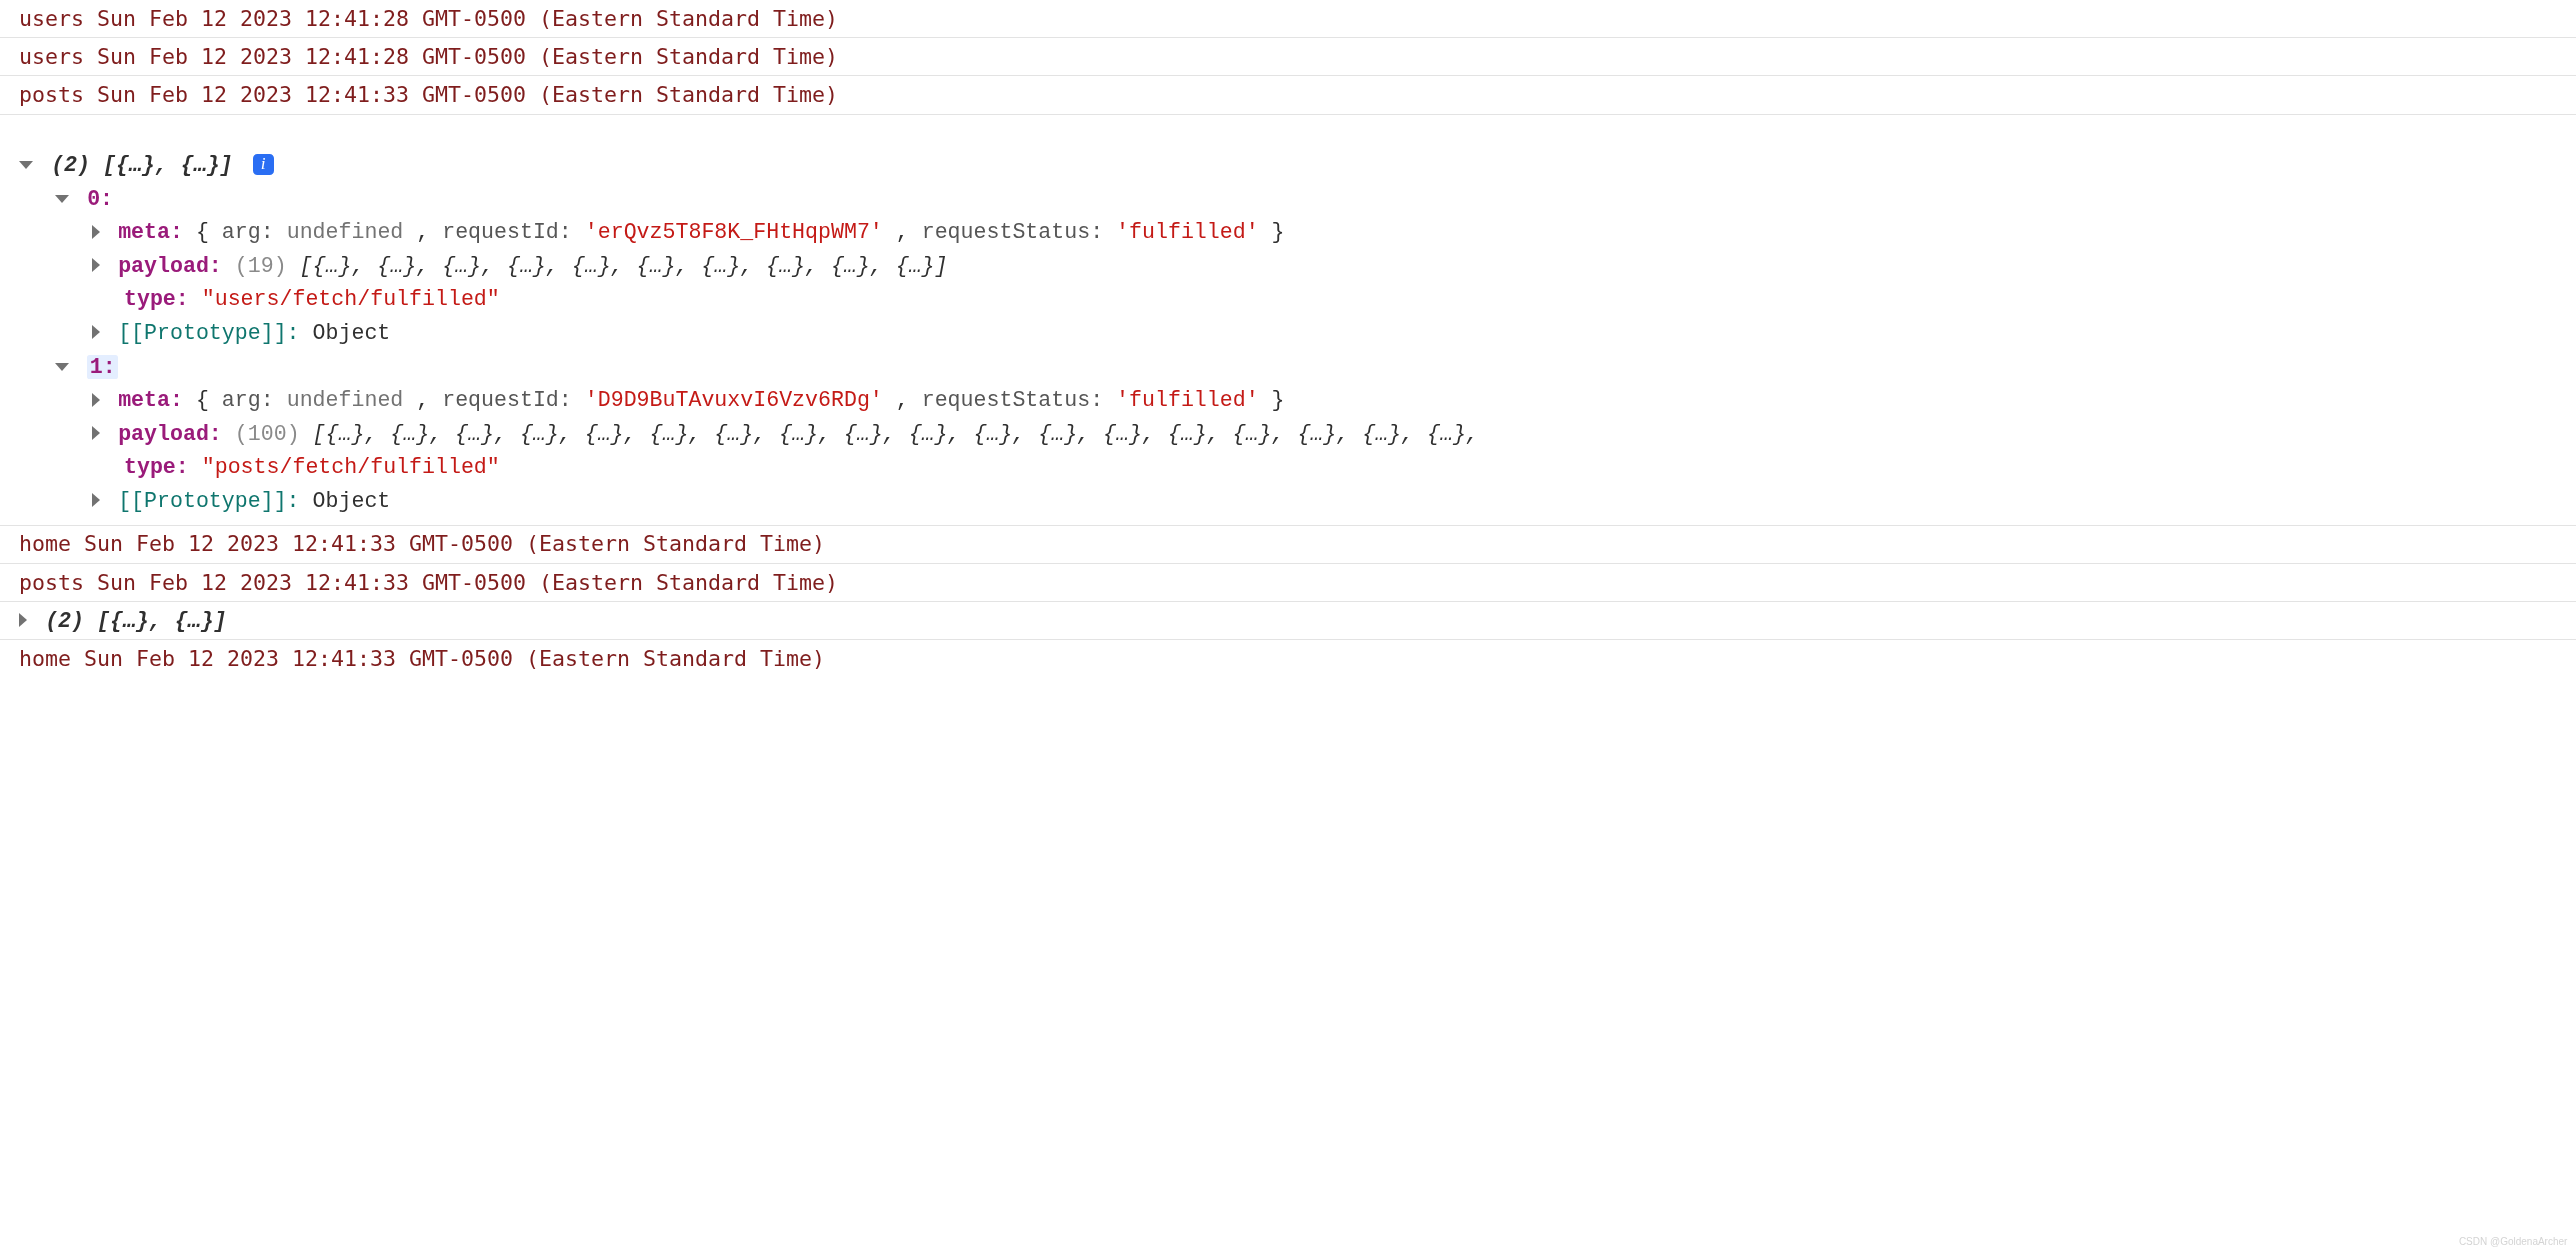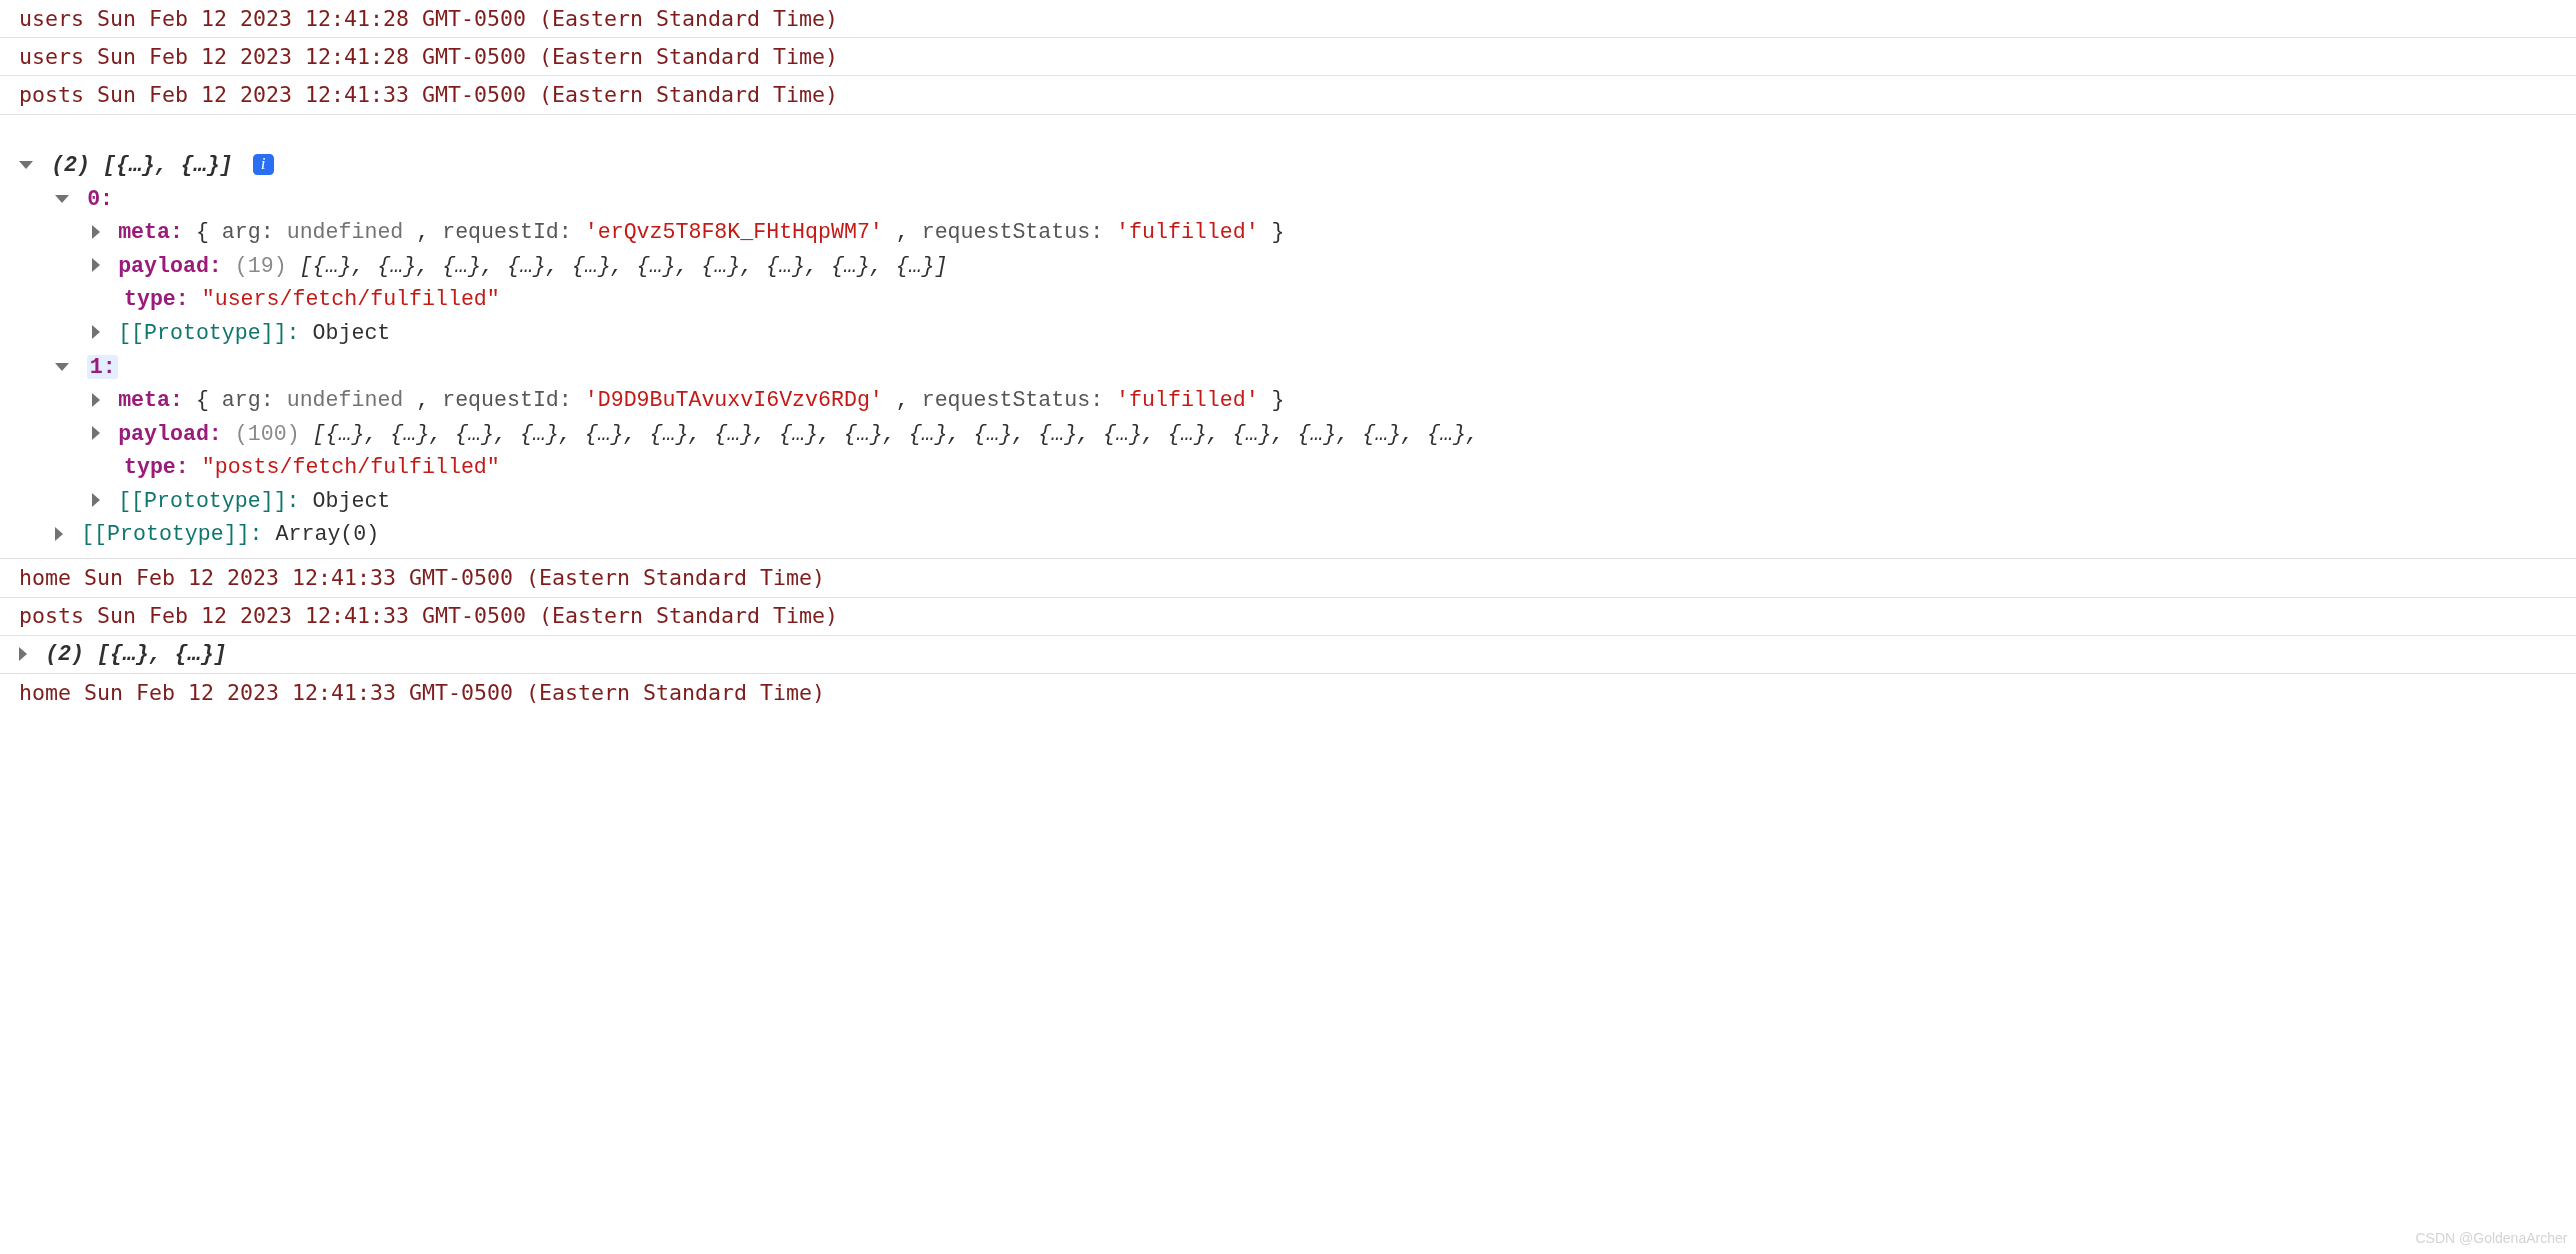--- a/index.html
+++ b/index.html
@@ -69,21 +69,21 @@
     .punct      { color: #303030; }
     .val-undef  { color: #737373; }
     .val-str    { color: #c41a16; }
     .val-num    { color: #1c00cf; }
     .gray-count { color: #8a8a8a; }
     .proto      { color: #0f766e; text-align: right; }
     .black      { color: #303030; }
     .watermark  {
       position: fixed;
       right: 8.6px; bottom: 5.2px;
-      font-size: 14px;
+      font-size: 10px;
       color: #d4d4d4;
       font-family: Arial, sans-serif;
     }
   </style>
 </head>
 <body>
 
 <div class="log-line">users Sun Feb 12 2023 12:41:28 GMT-0500 (Eastern Standard Time)</div>
 <div class="log-line">users Sun Feb 12 2023 12:41:28 GMT-0500 (Eastern Standard Time)</div>
 <div class="log-line">posts Sun Feb 12 2023 12:41:33 GMT-0500 (Eastern Standard Time)</div>
@@ -175,26 +175,20 @@
     <span> </span>
     <span class="val-str">"posts/fetch/fulfilled"</span>
   </div>
   <div class="row indent-2">
     <span class="arrow arrow-right"></span>
     <span class="proto">[[Prototype]]:</span>
     <span> </span>
     <span class="black">Object</span>
   </div>
 
-  <div class="row indent-1">
-    <span class="arrow arrow-right"></span>
-    <span class="proto">[[Prototype]]:</span>
-    <span> </span>
-    <span class="black">Array(0)</span>
-  </div>
 </div>
 
 <div class="log-line">home Sun Feb 12 2023 12:41:33 GMT-0500 (Eastern Standard Time)</div>
 <div class="log-line">posts Sun Feb 12 2023 12:41:33 GMT-0500 (Eastern Standard Time)</div>
 
 <div class="obj-line" style="padding-top:3.5px;padding-bottom:3.5px;">
   <span class="arrow arrow-right"></span>
   <span class="italic summary-bold">(2) [{…}, {…}]</span>
 </div>
 

